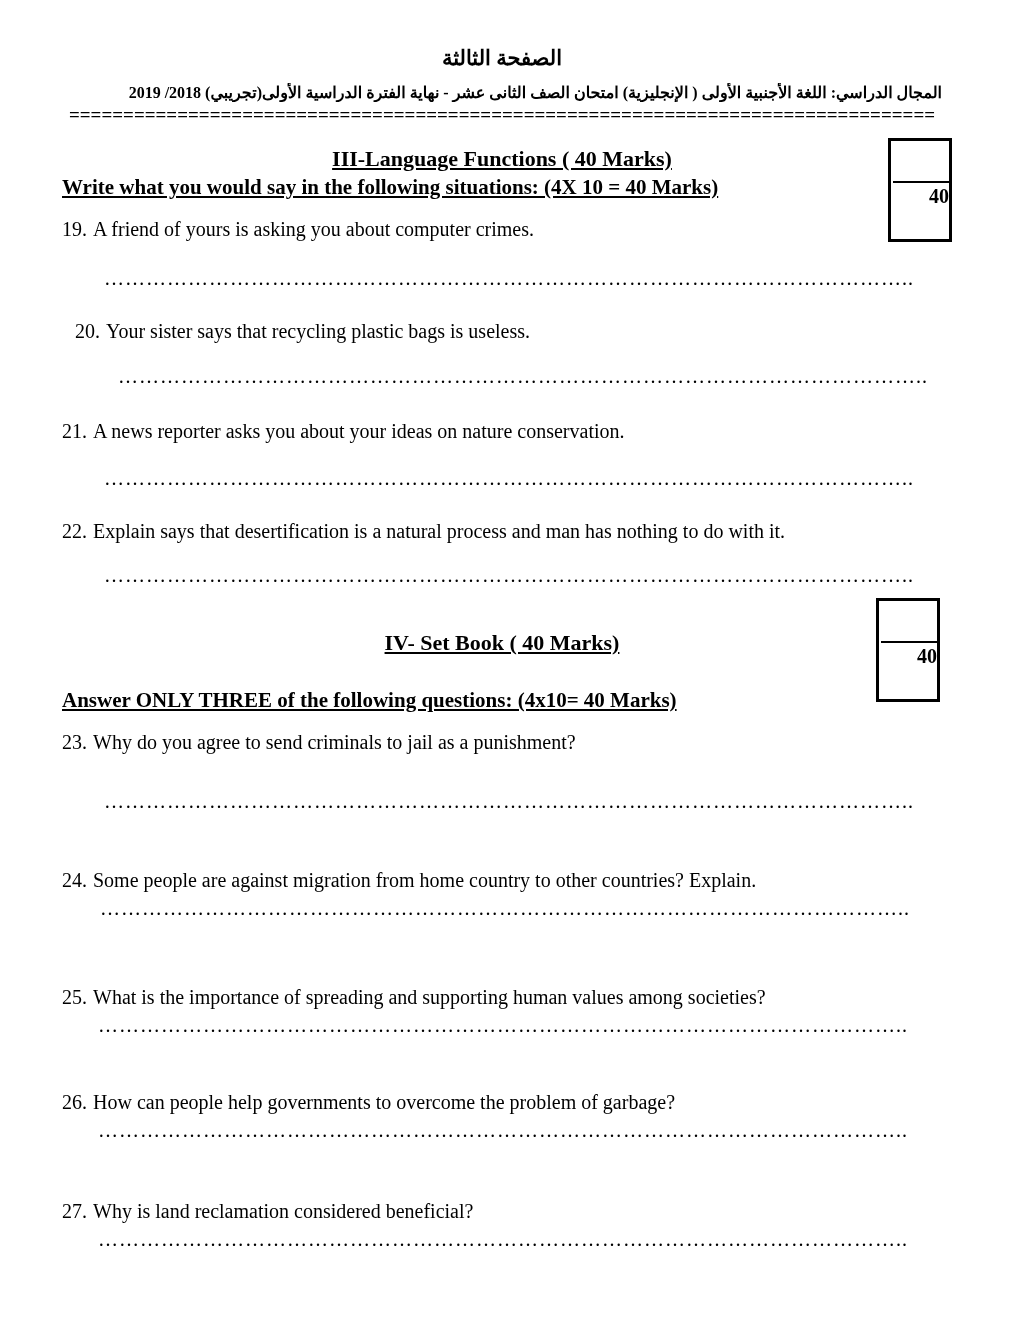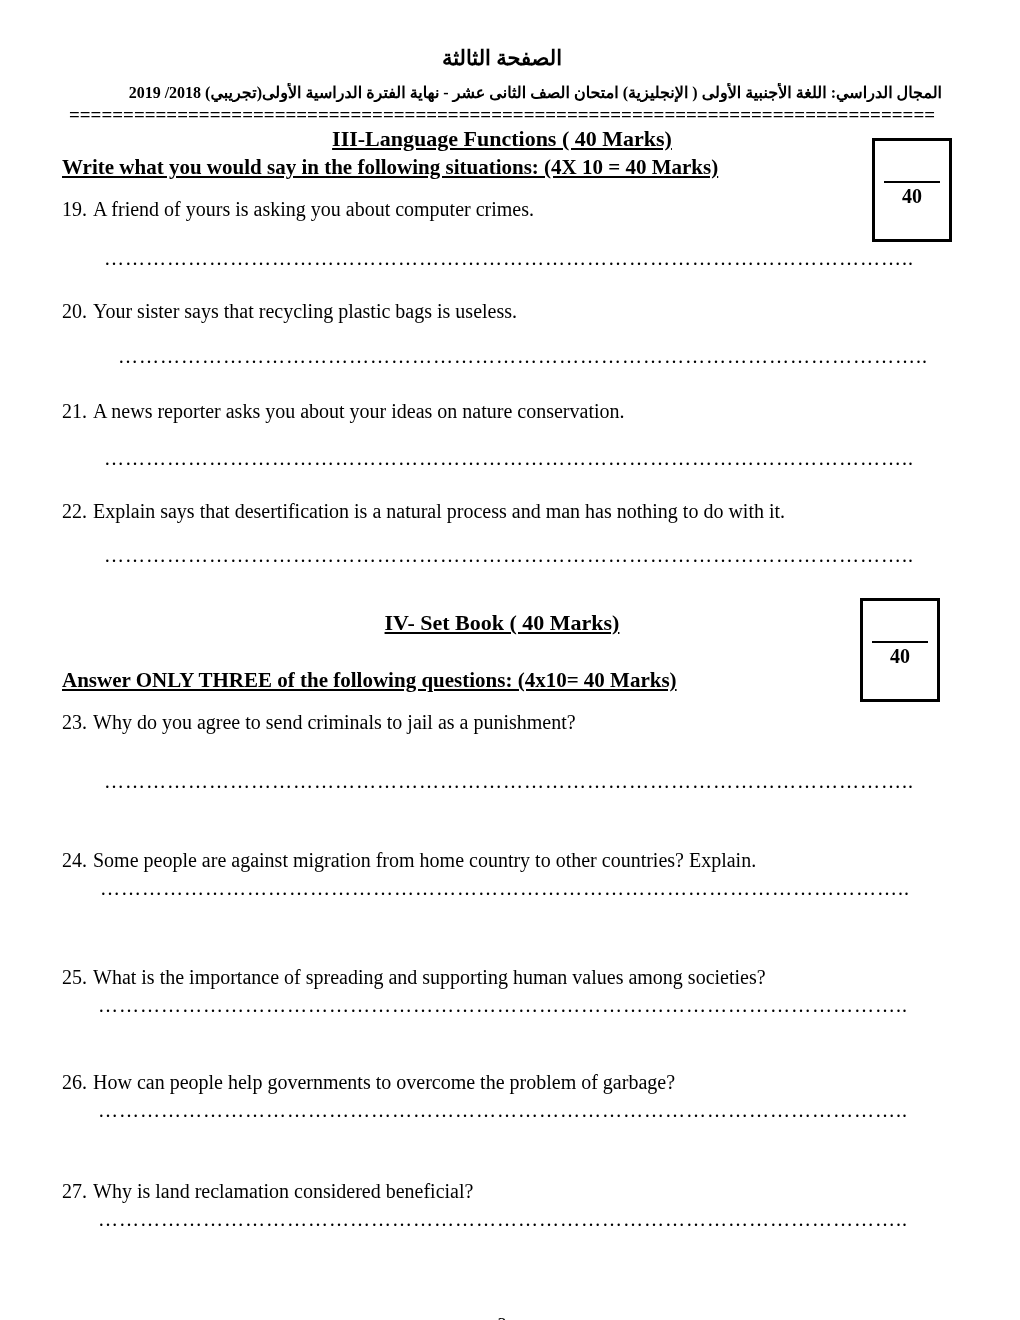--- a/index.html
+++ b/index.html
@@ -13,32 +13,32 @@
   }
   .ar { direction:rtl; unicode-bidi:embed; }
 
   .page-title-ar { font-size:21px; font-weight:bold; text-align:center; }
   .subject-line { font-size:16px; font-weight:bold; text-align:right; margin-top:12px;
                   white-space:nowrap; overflow:hidden; }
   .separator { font-size:19px; font-weight:bold; letter-spacing:0px; margin-top:2px;
                white-space:nowrap; overflow:hidden; text-align:center; }
 
   .section-title { font-size:22px; font-weight:bold; text-decoration:underline;
-                   text-align:center; margin-top:0; }
+                   text-align:center; margin-top:20px; }
   .instruction { font-size:21px; font-weight:bold; text-decoration:underline; margin-top:3px; }
 
   .q { font-size:20px; line-height:26px; }
   .q-num { margin-right:6px; }
   .dots { font-size:20px; line-height:24px; white-space:nowrap; overflow:hidden;
           letter-spacing:1px; }
 
   
   [data-name="question-19"] { margin-top:16px; }
   [data-name="answer-line-19"] { margin-top:24px; padding-left:42px; }
-  [data-name="question-20"] { margin-top:28px; }
+  [data-name="question-20"] { margin-top:28px;margin-left:13px; }
   [data-name="answer-line-20"] { margin-top:20px; padding-left:56px; }
   [data-name="question-21"] { margin-top:30px; }
   [data-name="answer-line-21"] { margin-top:22px; padding-left:42px; }
   [data-name="question-22"] { margin-top:28px; }
   [data-name="answer-line-22"] { margin-top:19px; padding-left:42px; }
 
   [data-name="set-book-title"] { margin-top:43px; }
   [data-name="set-book-instruction"] { margin-top:32px; }
 
   
@@ -48,24 +48,24 @@
   [data-name="answer-line-24"] { margin-top:3px; padding-left:38px; }
   [data-name="question-25"] { margin-top:64px; }
   [data-name="answer-line-25"] { margin-top:3px; padding-left:36px; }
   [data-name="question-26"] { margin-top:52px; }
   [data-name="answer-line-26"] { margin-top:3px; padding-left:36px; }
   [data-name="question-27"] { margin-top:56px; }
   [data-name="answer-line-27"] { margin-top:3px; padding-left:36px; }
 
   .marks-box {
     position:absolute;
-    width:80px; height:104px;
+    width:64px; height:104px;
     border:3px solid #000;
     background:#fff;
-    display:flex; flex-direction:column; align-items:center;
+    display:flex; flex-direction:column; align-items:flex-end;
     padding-top:40px;
   }
   .marks-box-1 { top:138px; right:68px; }
   .marks-box-2 { top:598px; right:80px; }
   .marks-line { width:56px; border-top:2px solid #000; }
   .marks-value { font-size:20px; font-weight:bold; margin-top:2px; }
 
   .page-number { text-align:center; font-size:18px; margin-top:84px; }
 </style>
 </head>

